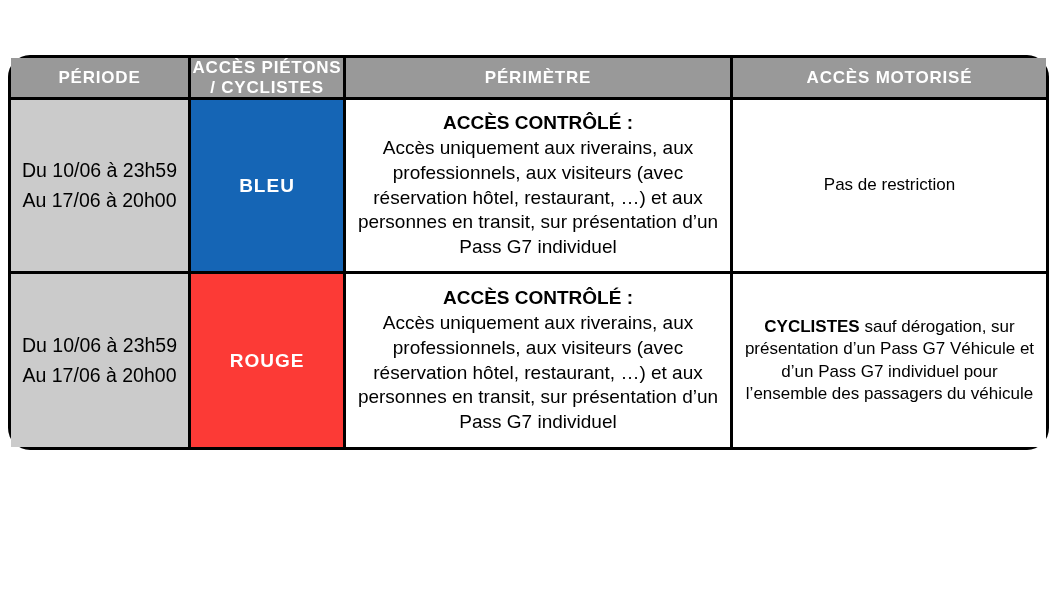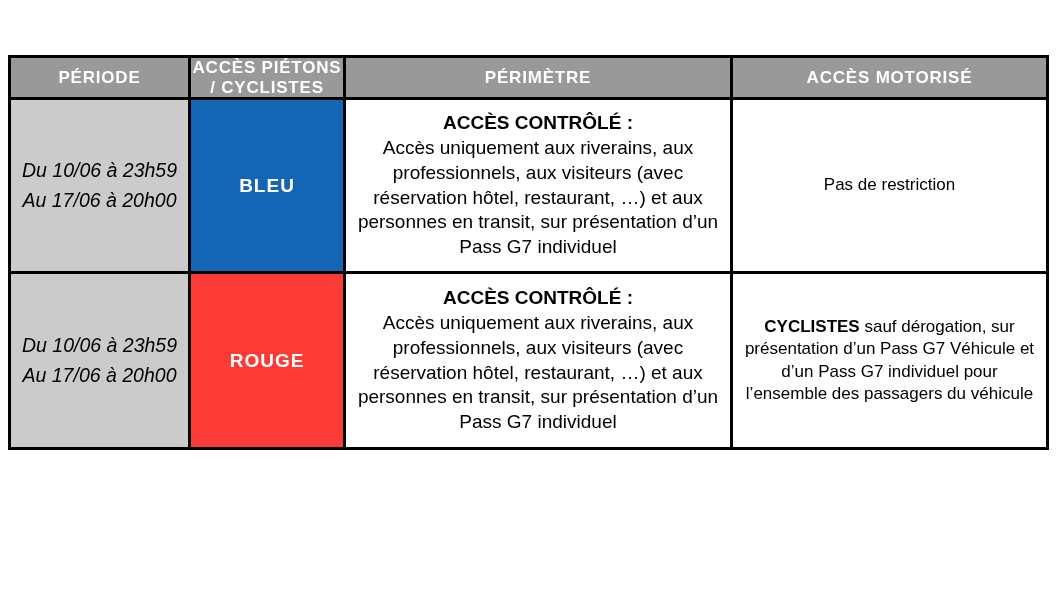--- a/index.html
+++ b/index.html
@@ -13,41 +13,41 @@
   }
   .access-table {
     position: absolute;
     left: 8px; top: 55px;
     display: grid;
     grid-template-columns: 177px 152px 384px 313px;
     grid-template-rows: 39px 171px 173px;
     gap: 3px;
     padding: 3px;
     background: var(--border, #000);
+    border-radius: 22px;
   }
   .cell {
     display: flex;
     flex-direction: column;
     align-items: center;
     justify-content: center;
     text-align: center;
     background: #fff;
   }
   .header-cell {
     background: var(--header-bg, #999999);
     color: var(--header-text, #ffffff);
     font-weight: bold;
     font-size: 17px;
     letter-spacing: 0.8px;
   }
   .period-cell {
     background: var(--period-bg, #cbcbcb);
     font-size: 19.5px;
     line-height: 1.5;
-    font-style: italic;
   }
   .perimeter-cell {
     color: #ffffff;
     font-weight: bold;
     font-size: 19px;
     letter-spacing: 1px;
   }
   .perimeter-blue { background: var(--blue, #1565b5); }
   .perimeter-red  { background: var(--red, #fc3a36); text-align: center; }
   .access-cell {

